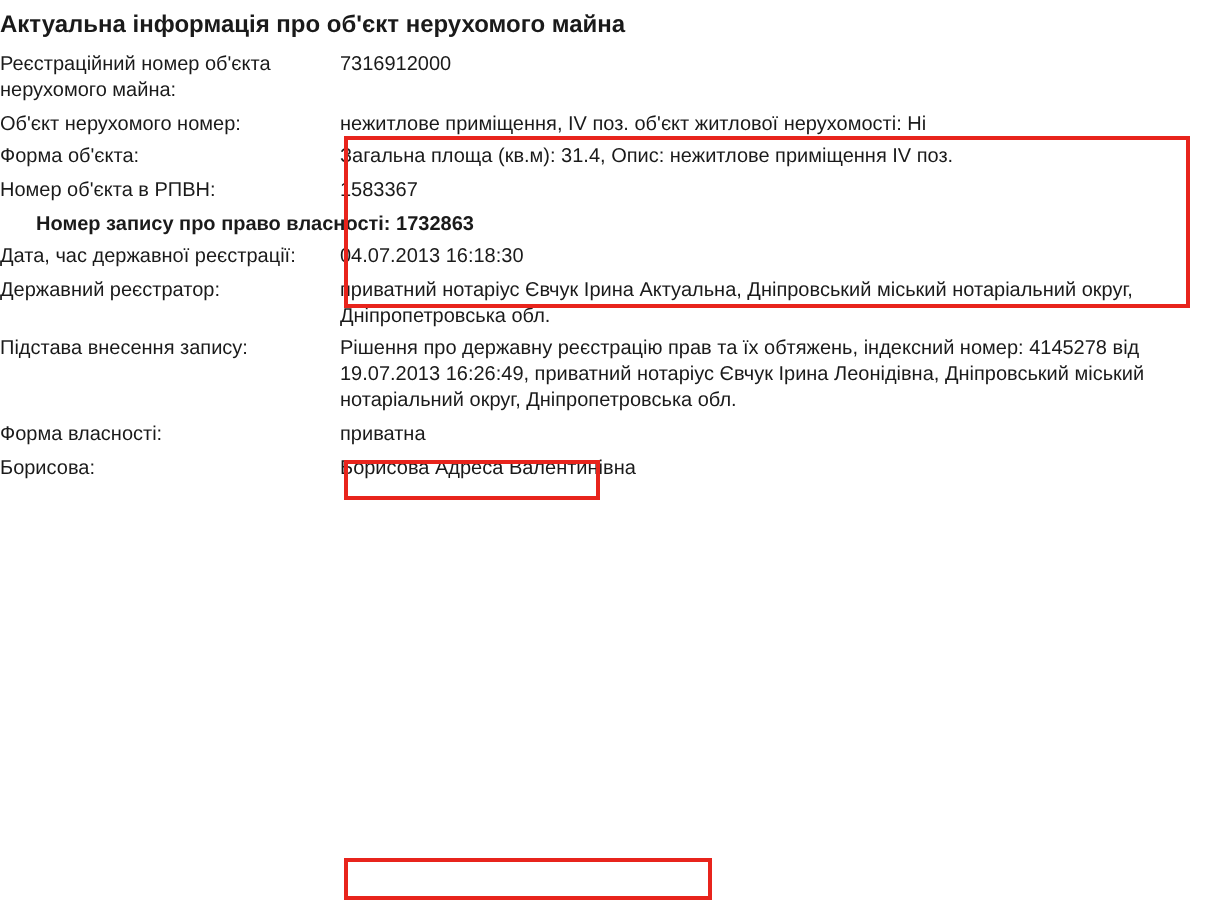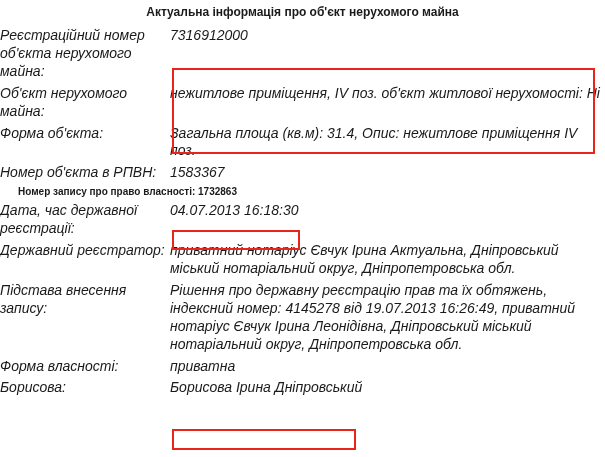--- a/index.html
+++ b/index.html
@@ -16,40 +16,38 @@
     overflow: hidden;
   }
   .page {
     position: relative;
     width: 605px;
     height: 457px;
     padding: 0;
     box-sizing: border-box;
   }
   .section-title {
-    text-align: center;
     font-weight: bold;
     font-size: 12px;
     color: #1a1a1a;
     padding: 6px 0 6px 0;
   }
   .section-title.first {
     padding-top: 5px;
   }
   table.kv {
     width: 100%;
     border-collapse: collapse;
     table-layout: fixed;
   }
   table.kv td {
     vertical-align: top;
     padding: 2px 0 2px 0;
-    font-size: 14px;
+    font-size: 10px;
     line-height: 1.28;
-    font-style: italic;
   }
   td.label {
     width: 170px;
     padding-left: 18px;
     padding-right: 6px;
     box-sizing: border-box;
     color: #1a1a1a;
   }
   td.value {
     padding-right: 14px;
@@ -77,21 +75,21 @@
 
   <div class="section-title first">Актуальна інформація про об'єкт нерухомого майна</div>
 
   <table class="kv">
     <tbody>
         <tr>
       <td class="label">Реєстраційний номер об'єкта нерухомого майна:</td>
       <td class="value">7316912000</td>
     </tr>
     <tr>
-      <td class="label">Об'єкт нерухомого майна:</td>
+      <td class="label">Об'єкт нерухомого номер:</td>
       <td class="value">нежитлове приміщення, IV поз.        об'єкт житлової нерухомості: Ні</td>
     </tr>
     <tr>
       <td class="label">Форма об'єкта:</td>
       <td class="value">Загальна площа (кв.м): 31.4, Опис: нежитлове приміщення IV поз.</td>
     </tr>
     <tr>
       <td class="label">Номер об'єкта в РПВН:</td>
       <td class="value">1583367</td>
     </tr>
@@ -113,21 +111,21 @@
     <tr>
       <td class="label">Підстава внесення запису:</td>
       <td class="value">Рішення про державну реєстрацію прав та їх обтяжень, індексний номер: 4145278 від 19.07.2013 16:26:49, приватний нотаріус Євчук Ірина Леонідівна, Дніпровський міський нотаріальний округ, Дніпропетровська обл.</td>
     </tr>
     <tr>
       <td class="label">Форма власності:</td>
       <td class="value">приватна</td>
     </tr>
     <tr>
       <td class="label">Борисова:</td>
-      <td class="value">Борисова Ірина Дніпровський</td>
+      <td class="value">Борисова Адреса Валентинівна</td>
     </tr>
   </tbody>
     </table>
 
   <div class="redbox" style="left:172px; top:68px; width:423px; height:86px;"></div>
   <div class="redbox" style="left:172px; top:230px; width:128px; height:20px;"></div>
   <div class="redbox" style="left:172px; top:429px; width:184px; height:21px;"></div>
 
 </div>
 

